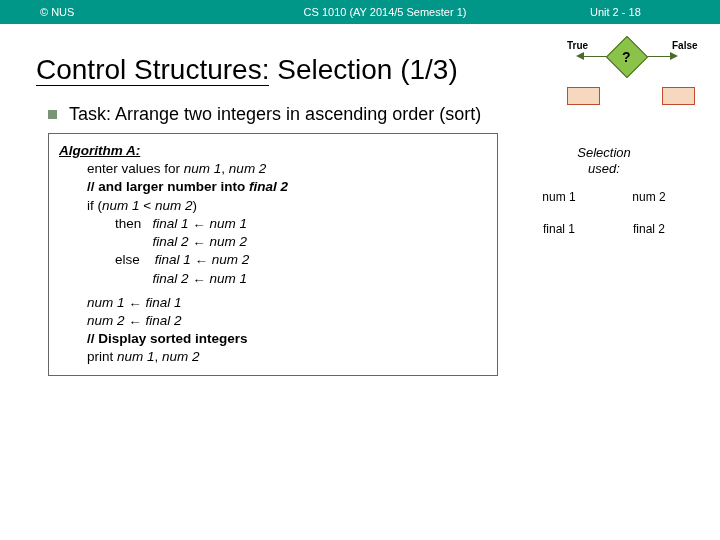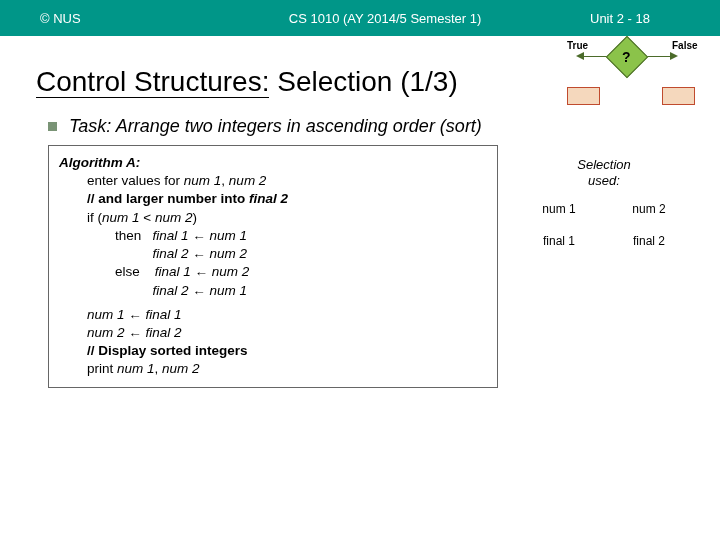--- a/index.html
+++ b/index.html
@@ -1,17 +1,17 @@
 <!DOCTYPE html>
 <html><head>
 <meta charset="utf-8">
 <style>
   * { box-sizing: border-box; margin: 0; padding: 0; }
   body { width: 720px; height: 540px; background: #fff; font-family: Arial, sans-serif; overflow: hidden; position: relative; }
-  .header { background: #009688; color: #fff; height: 36px; display: flex; align-items: center; font-size: 13px; }
+  .header { background: #009688; color: #fff; height: 24px; display: flex; align-items: center; font-size: 11px; }
   .header-left { width: 180px; padding-left: 40px; }
   .header-center { flex: 1; text-align: center; }
   .header-right { width: 130px; text-align: left; }
   .title-row { display: flex; align-items: flex-start; }
   .title { font-size: 28px; color: #000; padding: 10px 0 2px 36px; flex: 1; margin-top: 20px; }
   .title .underline { border-bottom: 1px solid #000; }
   .diamond-wrap { position: absolute; top: 42px; right: 18px; width: 140px; height: 40px; }
   .diamond { position: absolute; left: 50px; top: 0; width: 30px; height: 30px; background: #8bc34a; border: 1px solid #4b6b2a; transform: rotate(45deg); }
   .qmark { position: absolute; left: 60px; top: 7px; font-size: 14px; font-weight: bold; }
   .tline { position: absolute; top: 14px; left: 20px; width: 32px; height: 1px; background: #4b6b2a; }
@@ -20,24 +20,24 @@
   .arrow-head.left { left: 14px; border-right: 8px solid #4b6b2a; }
   .arrow-head.right { left: 108px; border-left: 8px solid #4b6b2a; }
   .tf-label { position: absolute; top: -2px; font-size: 10px; font-weight: bold; }
   .tf-label.true { left: 5px; }
   .tf-label.false { left: 110px; }
   .box { position: absolute; top: 45px; width: 33px; height: 18px; border: 1.5px solid #c04b2e; background: #f5d8bd; }
   .box.left { left: 5px; }
   .box.right { left: 100px; }
   .task-row { display: flex; align-items: center; padding: 16px 0 8px 48px; }
   .bullet { width: 9px; height: 9px; background: #7a9476; margin-right: 12px; }
-  .task-text { font-size: 18px; font-style: italic; }
+  .task-text { font-size: 18px; }
   .content-row { display: flex; padding: 0 26px 0 48px; gap: 16px; }
   .algo-box { border: 1px solid #666; padding: 8px 10px; width: 450px; font-size: 13.5px; line-height: 1.35; }
-  .algo-title { font-weight: bold; font-style: italic; }
+  .algo-title { font-weight: bold; font-style: italic; text-decoration: underline; }
   .algo-line { white-space: pre; }
   .indent1 { padding-left: 28px; }
   .indent2 { padding-left: 56px; }
   .ital { font-style: italic; }
   .bold { font-weight: bold; }
   .vars-panel { flex: 1; padding-top: 12px; font-size: 13px; text-align: center; }
   .vars-title { font-style: italic; margin-bottom: 14px; line-height: 1.2; }
   .vars-grid { display: grid; grid-template-columns: 1fr 1fr; row-gap: 18px; font-size: 12px; }
 </style>
 </head>

